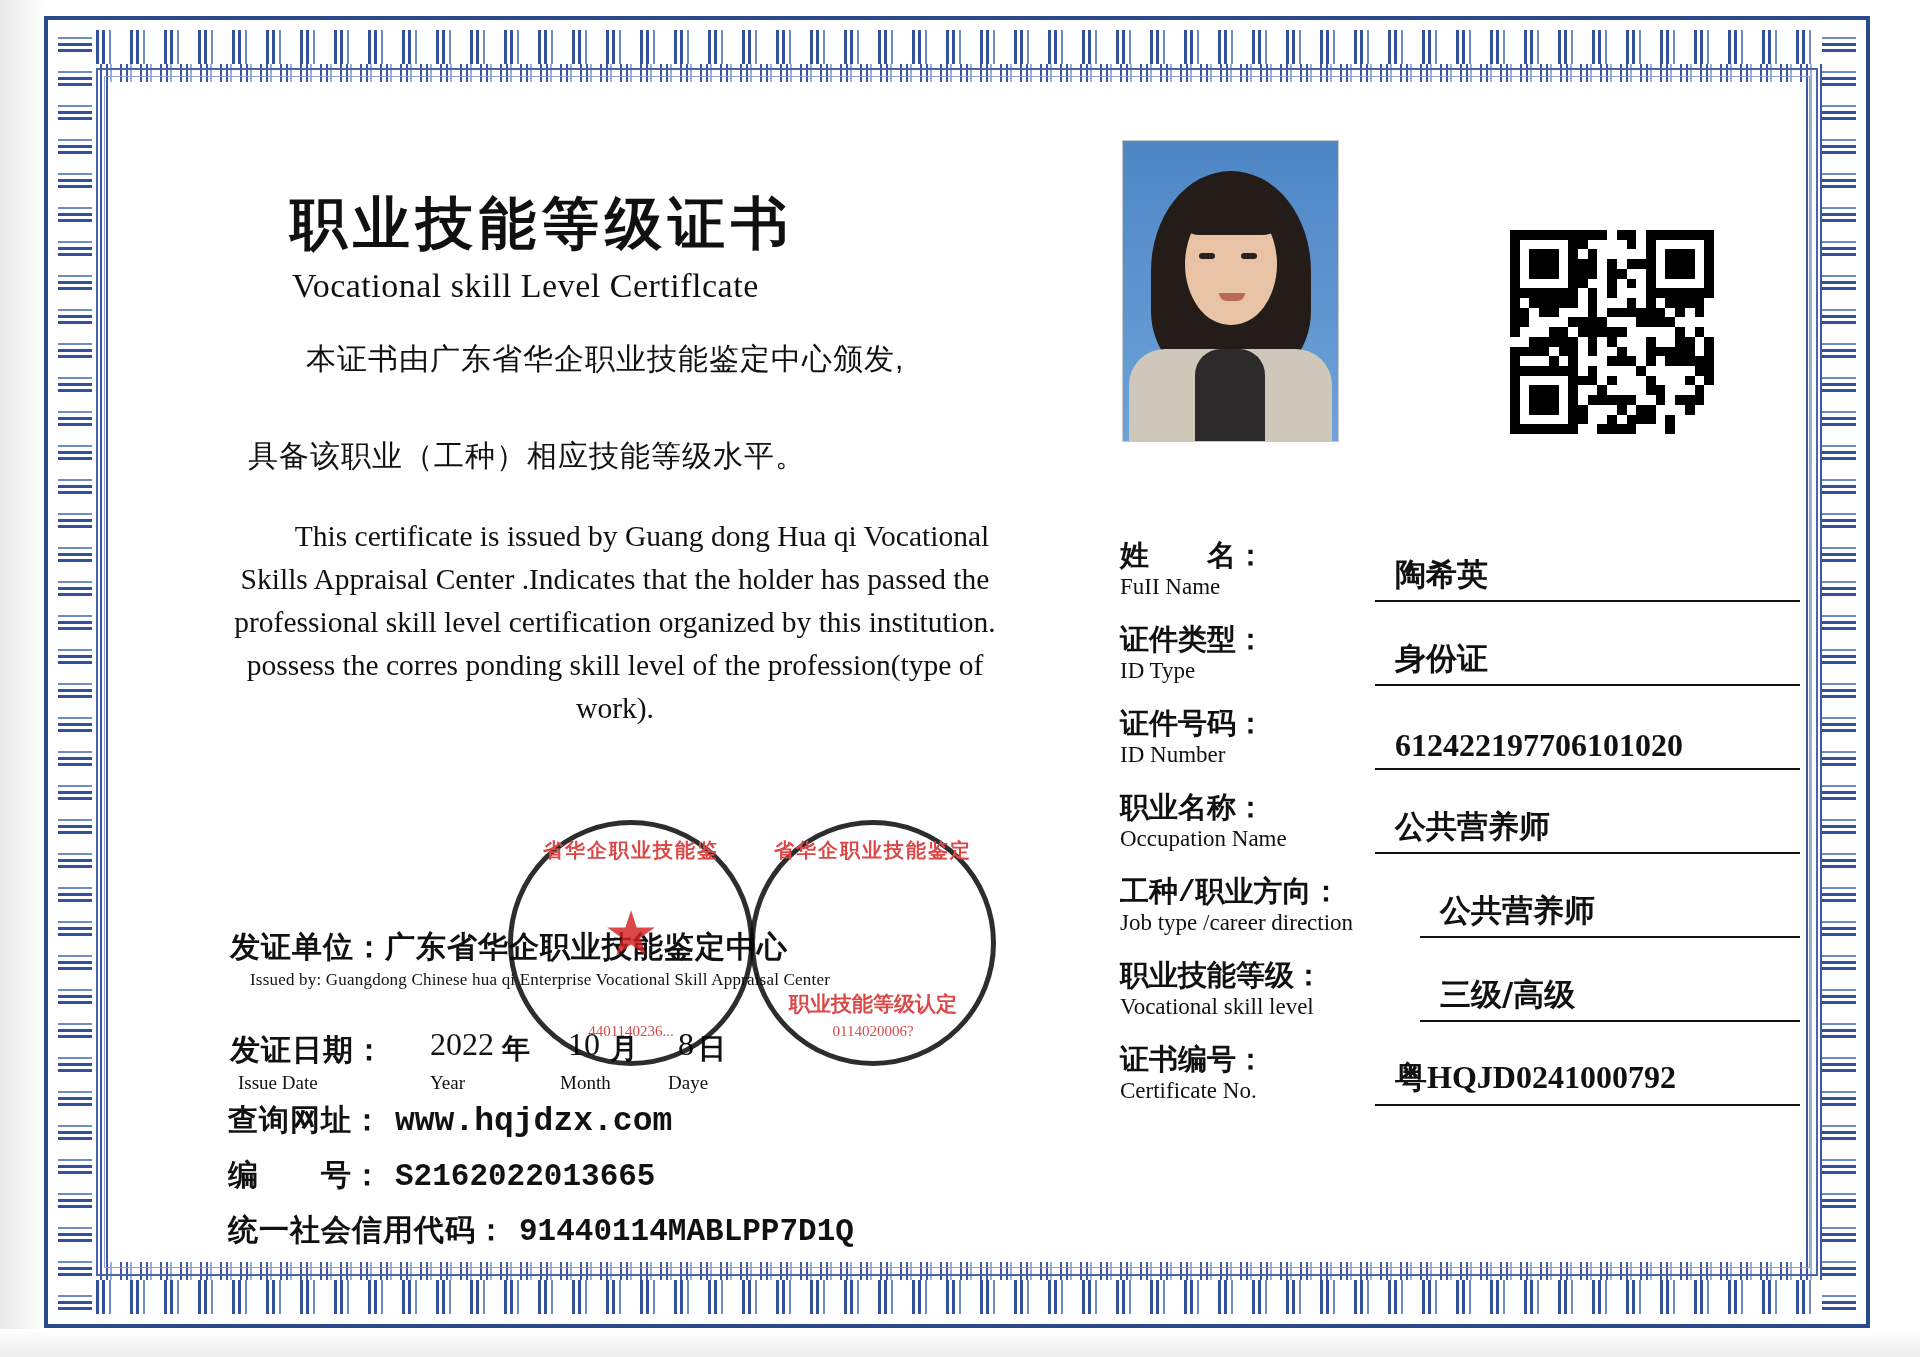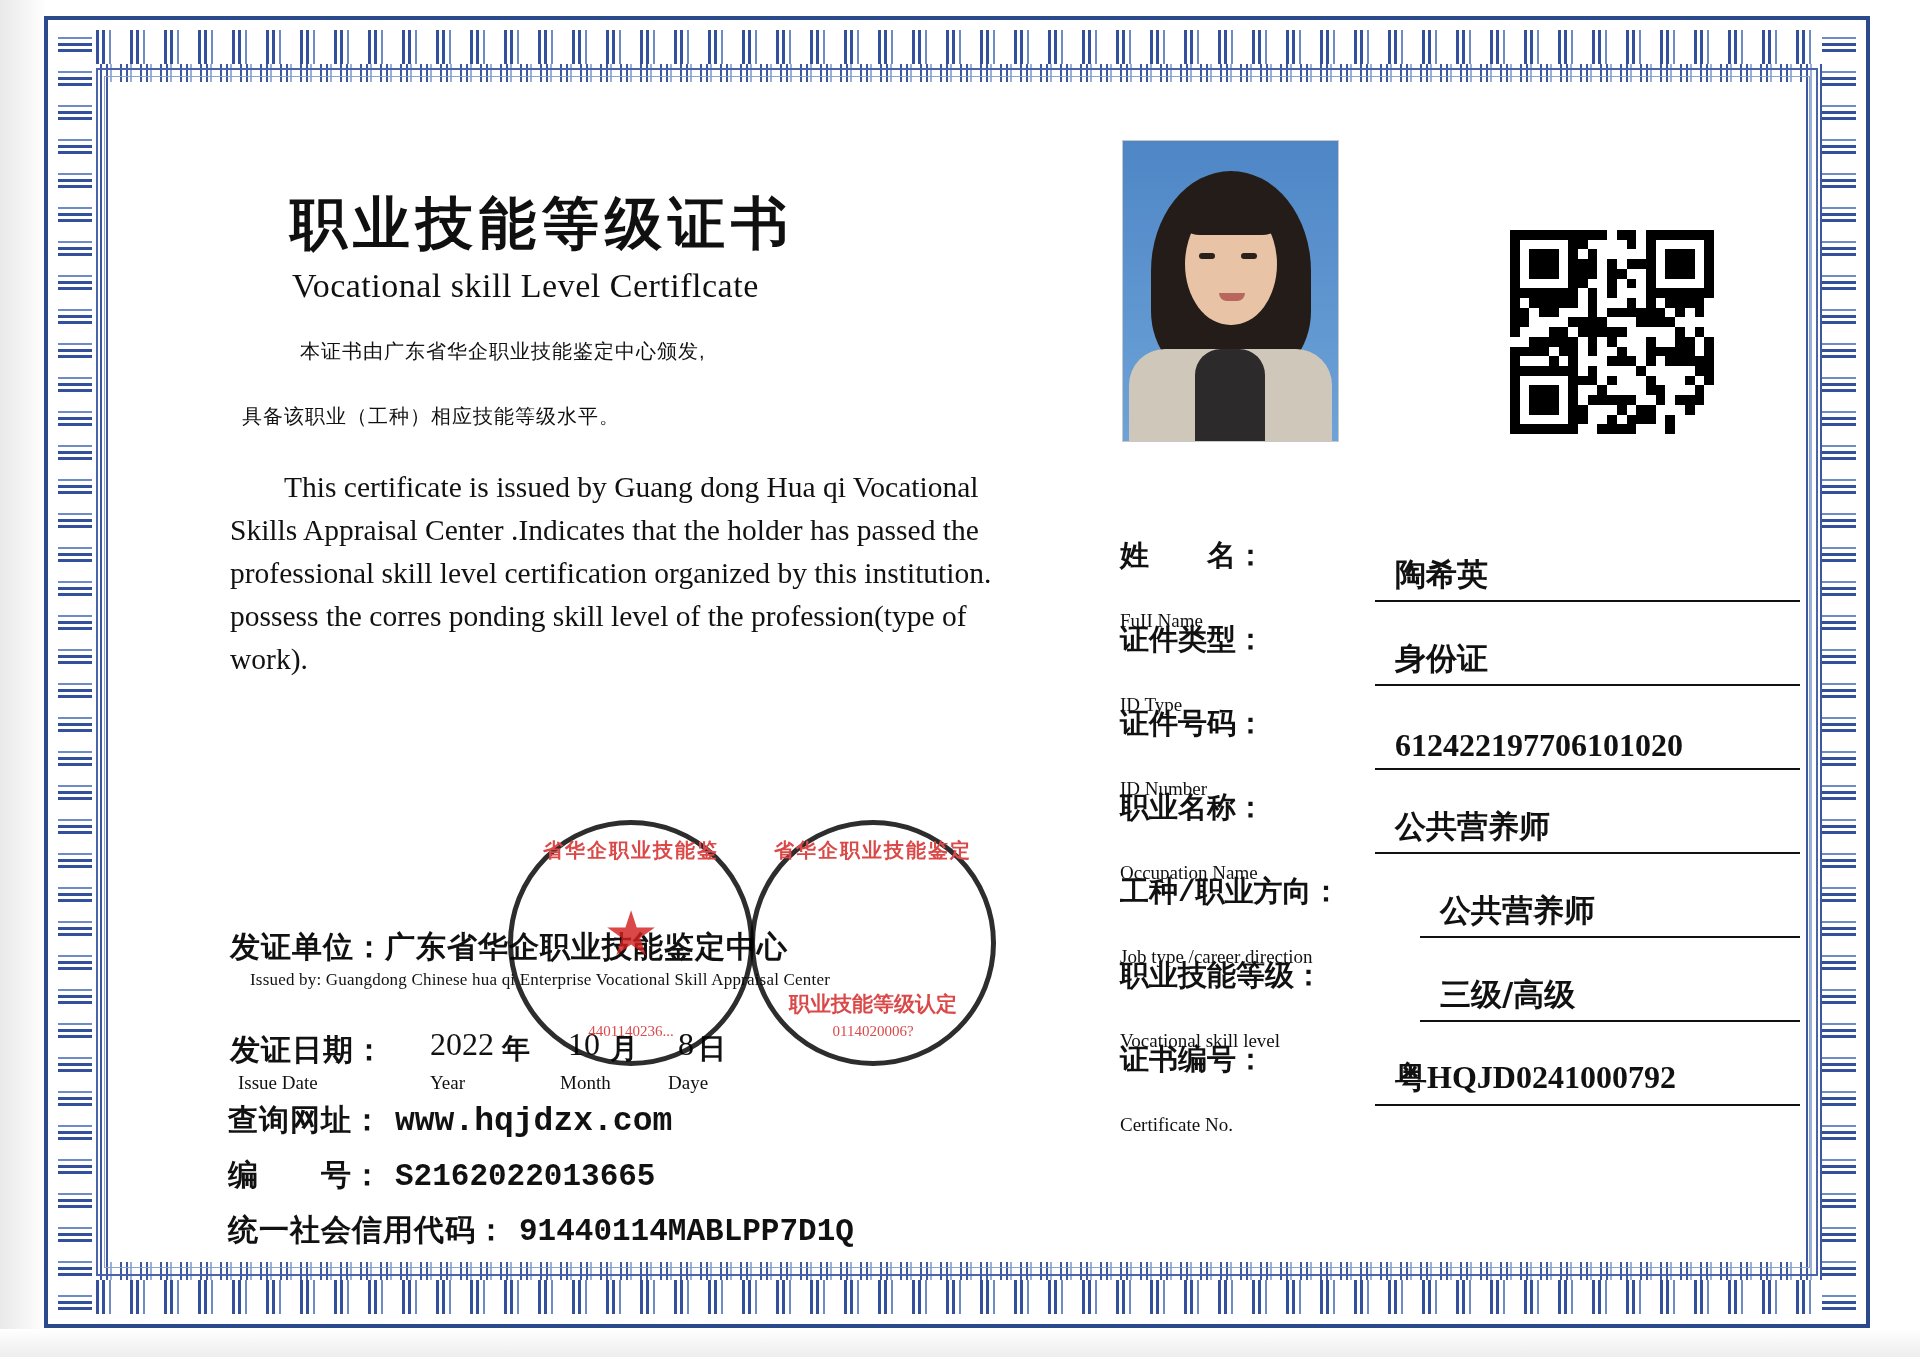--- a/index.html
+++ b/index.html
@@ -122,34 +122,35 @@
   .title-en {
     font-family: "Liberation Serif", serif;
     font-size: 34px;
     color: #101010;
     margin: 0 0 30px 62px;
     letter-spacing: 0.5px;
     white-space: nowrap;
   }
   .para-cn {
     font-family: Liberation Sans, sans-serif;
-    font-size: 20px;
+    font-size: 30px;
     line-height: 1.62;
     color: #111;
     letter-spacing: 1px;
-    margin: 0 0 34px 12px;
+    margin: 0 0 34px 18px;
   }
   .para-cn .indent { padding-left: 58px; display: inline-block; }
   .para-en {
     font-family: "Liberation Serif", serif;
     font-size: 29.5px;
     line-height: 1.46;
     color: #111;
     margin: 0;
     text-indent: 54px;
+    text-align: center;
   }
 
   .issue-block {
     position: absolute;
     left: 120px;
     top: 845px;
     width: 780px;
   }
   .issue-line {
     display: flex;
@@ -385,24 +386,23 @@
     font-size: 29px;
     font-weight: 700;
     color: #111;
     white-space: nowrap;
   }
   .f-label-en {
     position: absolute;
     left: 0;
     top: 40px;
     font-family: "Liberation Serif", serif;
-    font-size: 19px;
+    font-size: 23px;
     color: #111;
     white-space: nowrap;
-    margin-top: 36px;
   }
   .f-underline {
     position: absolute;
     bottom: 16px;
     height: 2px;
     background: #111;
   }
   .f-value {
     position: absolute;
     bottom: 22px;

